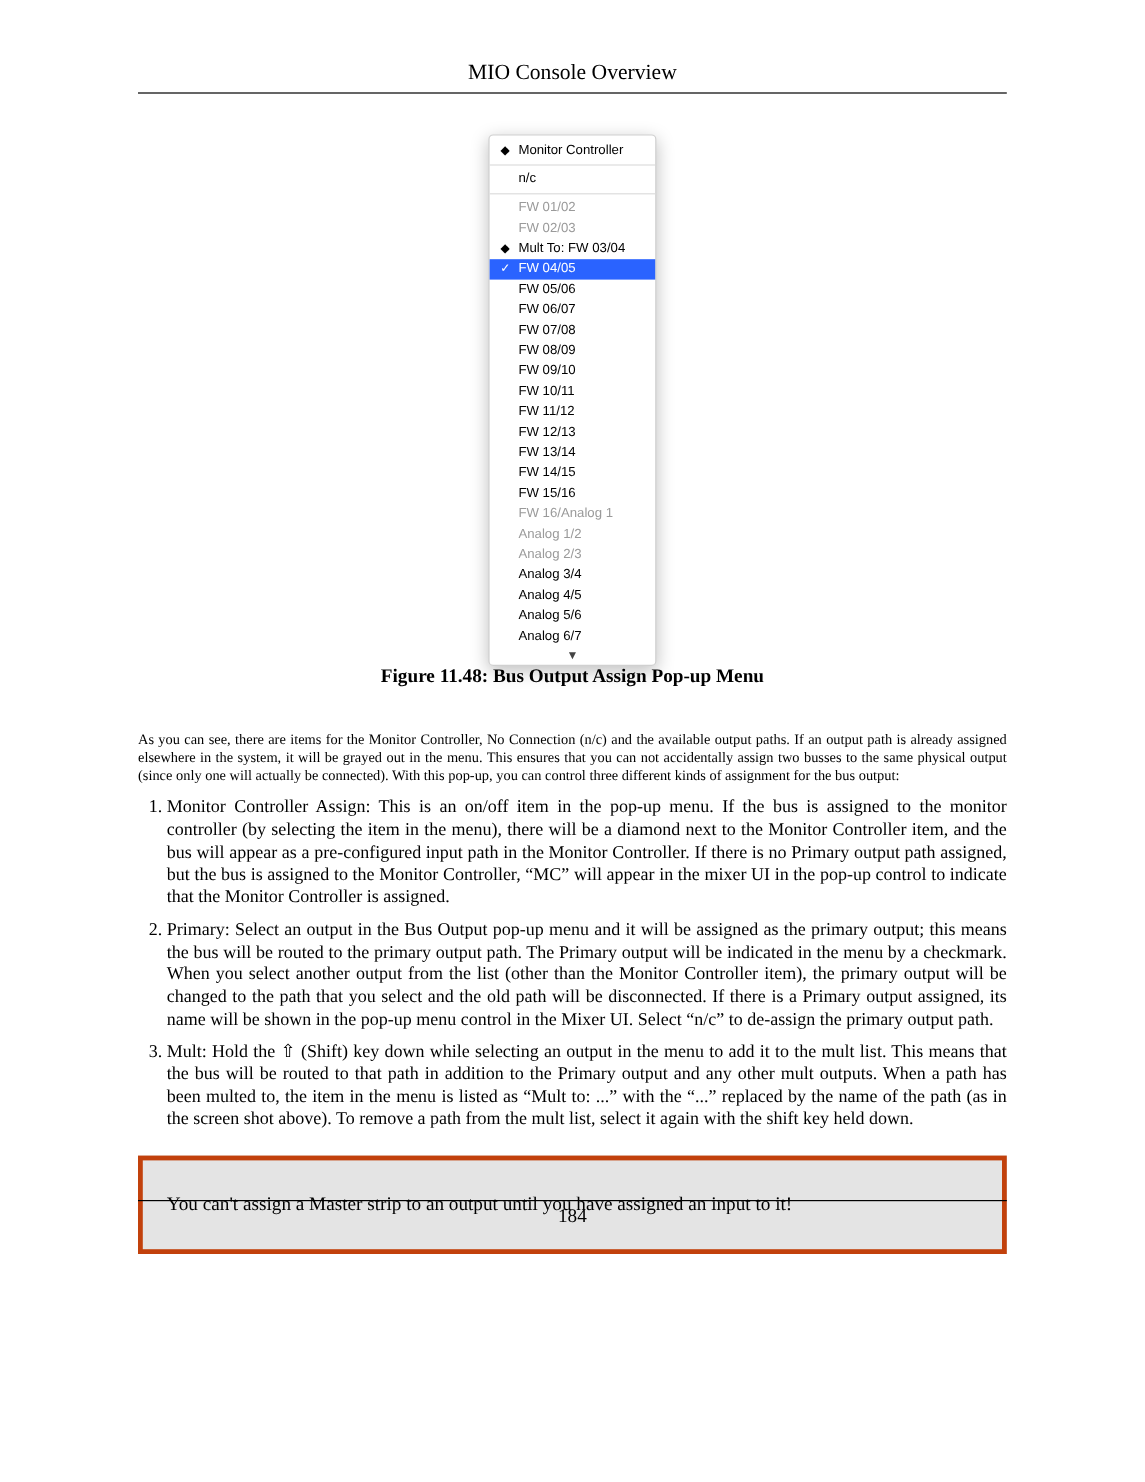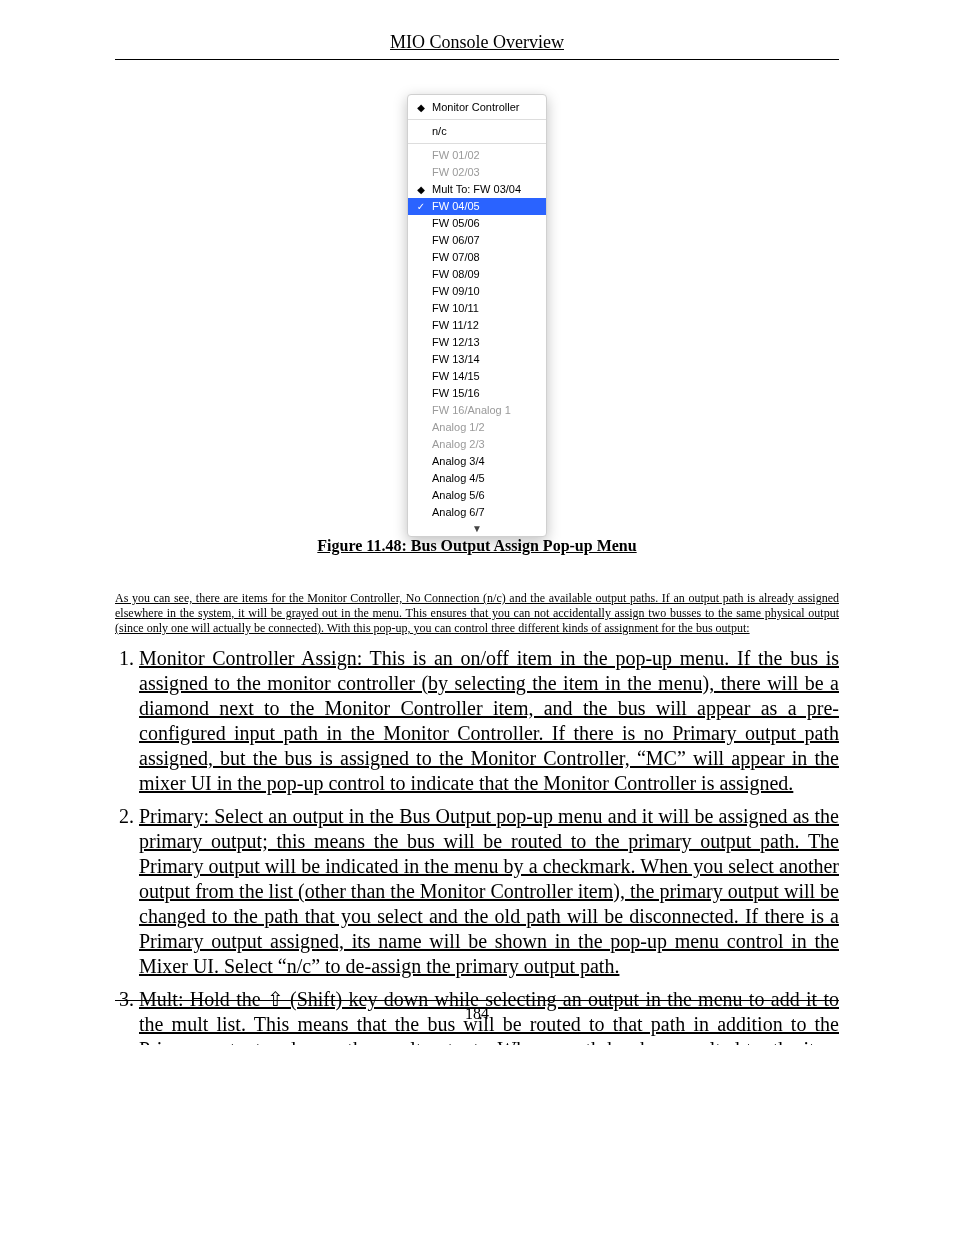--- a/index.html
+++ b/index.html
@@ -6,23 +6,22 @@
     margin: 0;
     padding: 0;
     background: #fff;
     font-family: "Times New Roman", Times, serif;
     color: #000;
   }
   .page {
     width: 954px;
     height: 1045px;
     box-sizing: border-box;
-    padding: 32px 115px 40px 115px;
+    padding: 50px 115px 40px 115px;
     position: relative;
-    text-decoration: underline;
   }
   .running-head {
     text-align: center;
     font-size: 18px;
     margin-bottom: 6px;
   }
   hr.header-rule, hr.footer-rule {
     border: none;
     border-top: 1px solid #000;
     margin: 0;
@@ -80,21 +79,21 @@
     font-size: 16px;
     margin-bottom: 36px;
   }
   .body-para {
     font-size: 12px;
     line-height: 1.25;
     text-align: justify;
     margin: 0 0 10px 0;
   }
   ol.numbered {
-    font-size: 20px;
+    font-size: 15px;
     line-height: 1.25;
     text-align: justify;
     padding-left: 24px;
     margin: 0 0 20px 0;
   }
   ol.numbered li { margin-bottom: 8px; }
   .note-box {
     border: 4px solid #c2410c;
     background: #e4e4e4;
     padding: 28px 20px;

